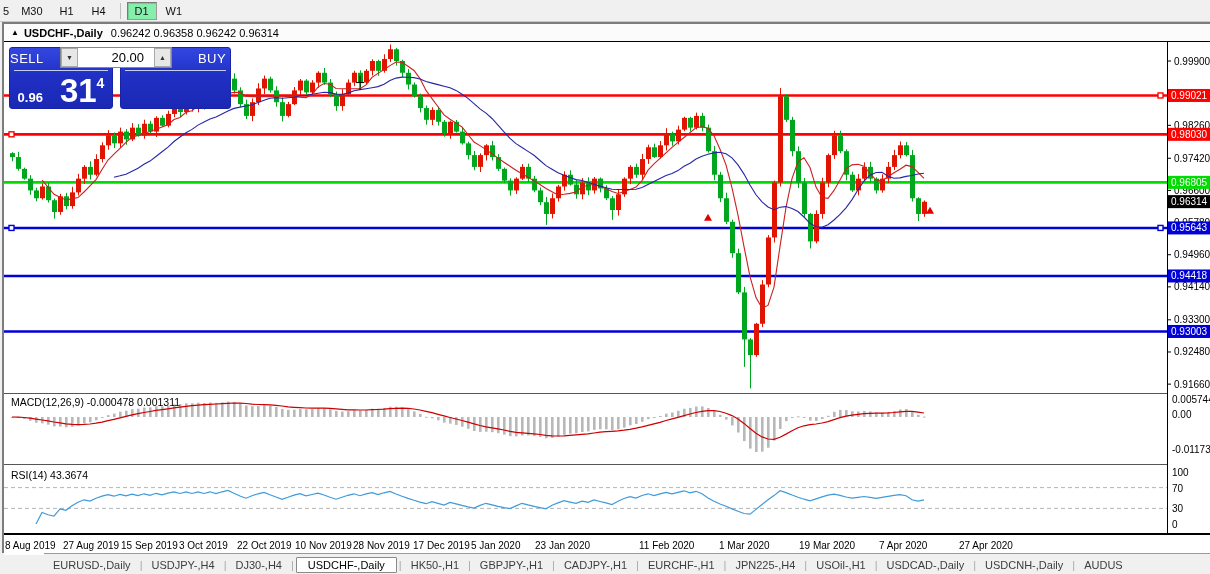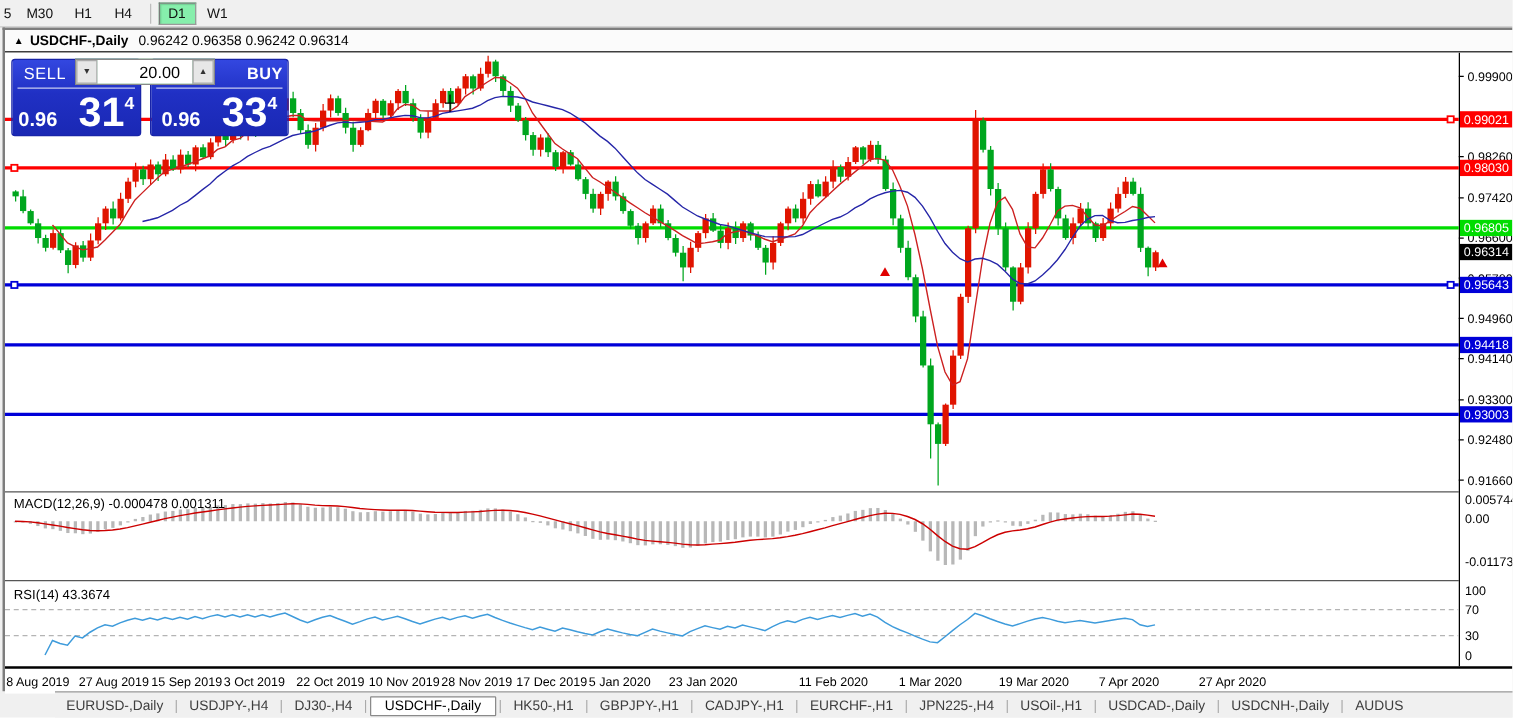--- a/index.html
+++ b/index.html
@@ -26,25 +26,25 @@
   .titlebar .sym{font-weight:700;margin-right:8px;}
   #chart-svg{position:absolute;left:0;top:18px;}
 
   
   .trade-panel{position:absolute;left:5px;top:23px;width:222px;height:62px;z-index:5;}
   .tp-btn{position:absolute;top:0;height:62px;border-radius:3px;border:1px solid #1824a8;
           background:linear-gradient(#3347e0 0%,#2030c4 45%,#1a28b4 100%);box-sizing:border-box;color:#fff;cursor:pointer;}
   .tp-sell{left:0;width:104px;}
   .tp-buy{left:111px;width:111px;}
   .tp-label{position:absolute;top:3px;font-size:13px;letter-spacing:0.5px;}
-  .tp-sell .tp-label{left:0;width:52px;text-align:center;}
-  .tp-buy .tp-label{right:0;width:36px;text-align:center;font-weight:bold;}
+  .tp-sell .tp-label{left:0;width:52px;text-align:left;}
+  .tp-buy .tp-label{right:0;width:36px;text-align:center;}
   .tp-line{position:absolute;top:22px;left:4px;right:4px;height:1px;background:rgba(255,255,255,0.75);}
   .tp-price{position:absolute;bottom:2px;left:0;right:0;text-align:center;white-space:nowrap;}
-  .tp-base{font-size:16px;font-weight:700;vertical-align:baseline;}
+  .tp-base{font-size:13px;font-weight:700;vertical-align:baseline;}
   .tp-big{font-size:33px;font-weight:700;line-height:30px;margin-left:17px;}
   .tp-sup{font-size:14px;font-weight:700;vertical-align:top;position:relative;top:-1px;}
   .tp-vol{position:absolute;left:51px;top:0;width:112px;height:21px;display:flex;background:#15803d;
           border:1px solid #888;box-sizing:border-box;z-index:6;}
   .tp-spin{width:17px;height:100%;background:#e7e7e7;border:1px solid #aaa;box-sizing:border-box;
            font-size:7px;color:#333;display:flex;align-items:center;justify-content:center;padding:0;cursor:pointer;}
   .tp-input{flex:1;border:none;outline:none;font-family:"Liberation Sans",sans-serif;font-size:13px;
             text-align:right;padding:0 10px 0 0;min-width:0;color:#000;}
 
   
@@ -643,21 +643,20 @@
 
   <div class="trade-panel">
     <div class="tp-btn tp-sell">
       <div class="tp-label">SELL</div>
       <div class="tp-line"></div>
       <div class="tp-price"><span class="tp-base">0.96</span><span class="tp-big">31</span><span class="tp-sup">4</span></div>
     </div>
     <div class="tp-btn tp-buy">
       <div class="tp-label">BUY</div>
       <div class="tp-line"></div>
-      <div class="tp-price"><span class="tp-base">0.96</span><span class="tp-big">33</span><span class="tp-sup">4</span></div>
     </div>
     <div class="tp-vol">
       <button class="tp-spin">▼</button>
       <input class="tp-input" value="20.00" style="">
       <button class="tp-spin">▲</button>
     </div>
   </div>
 </div>
 
 <div class="tabbar" id="tabbar">

